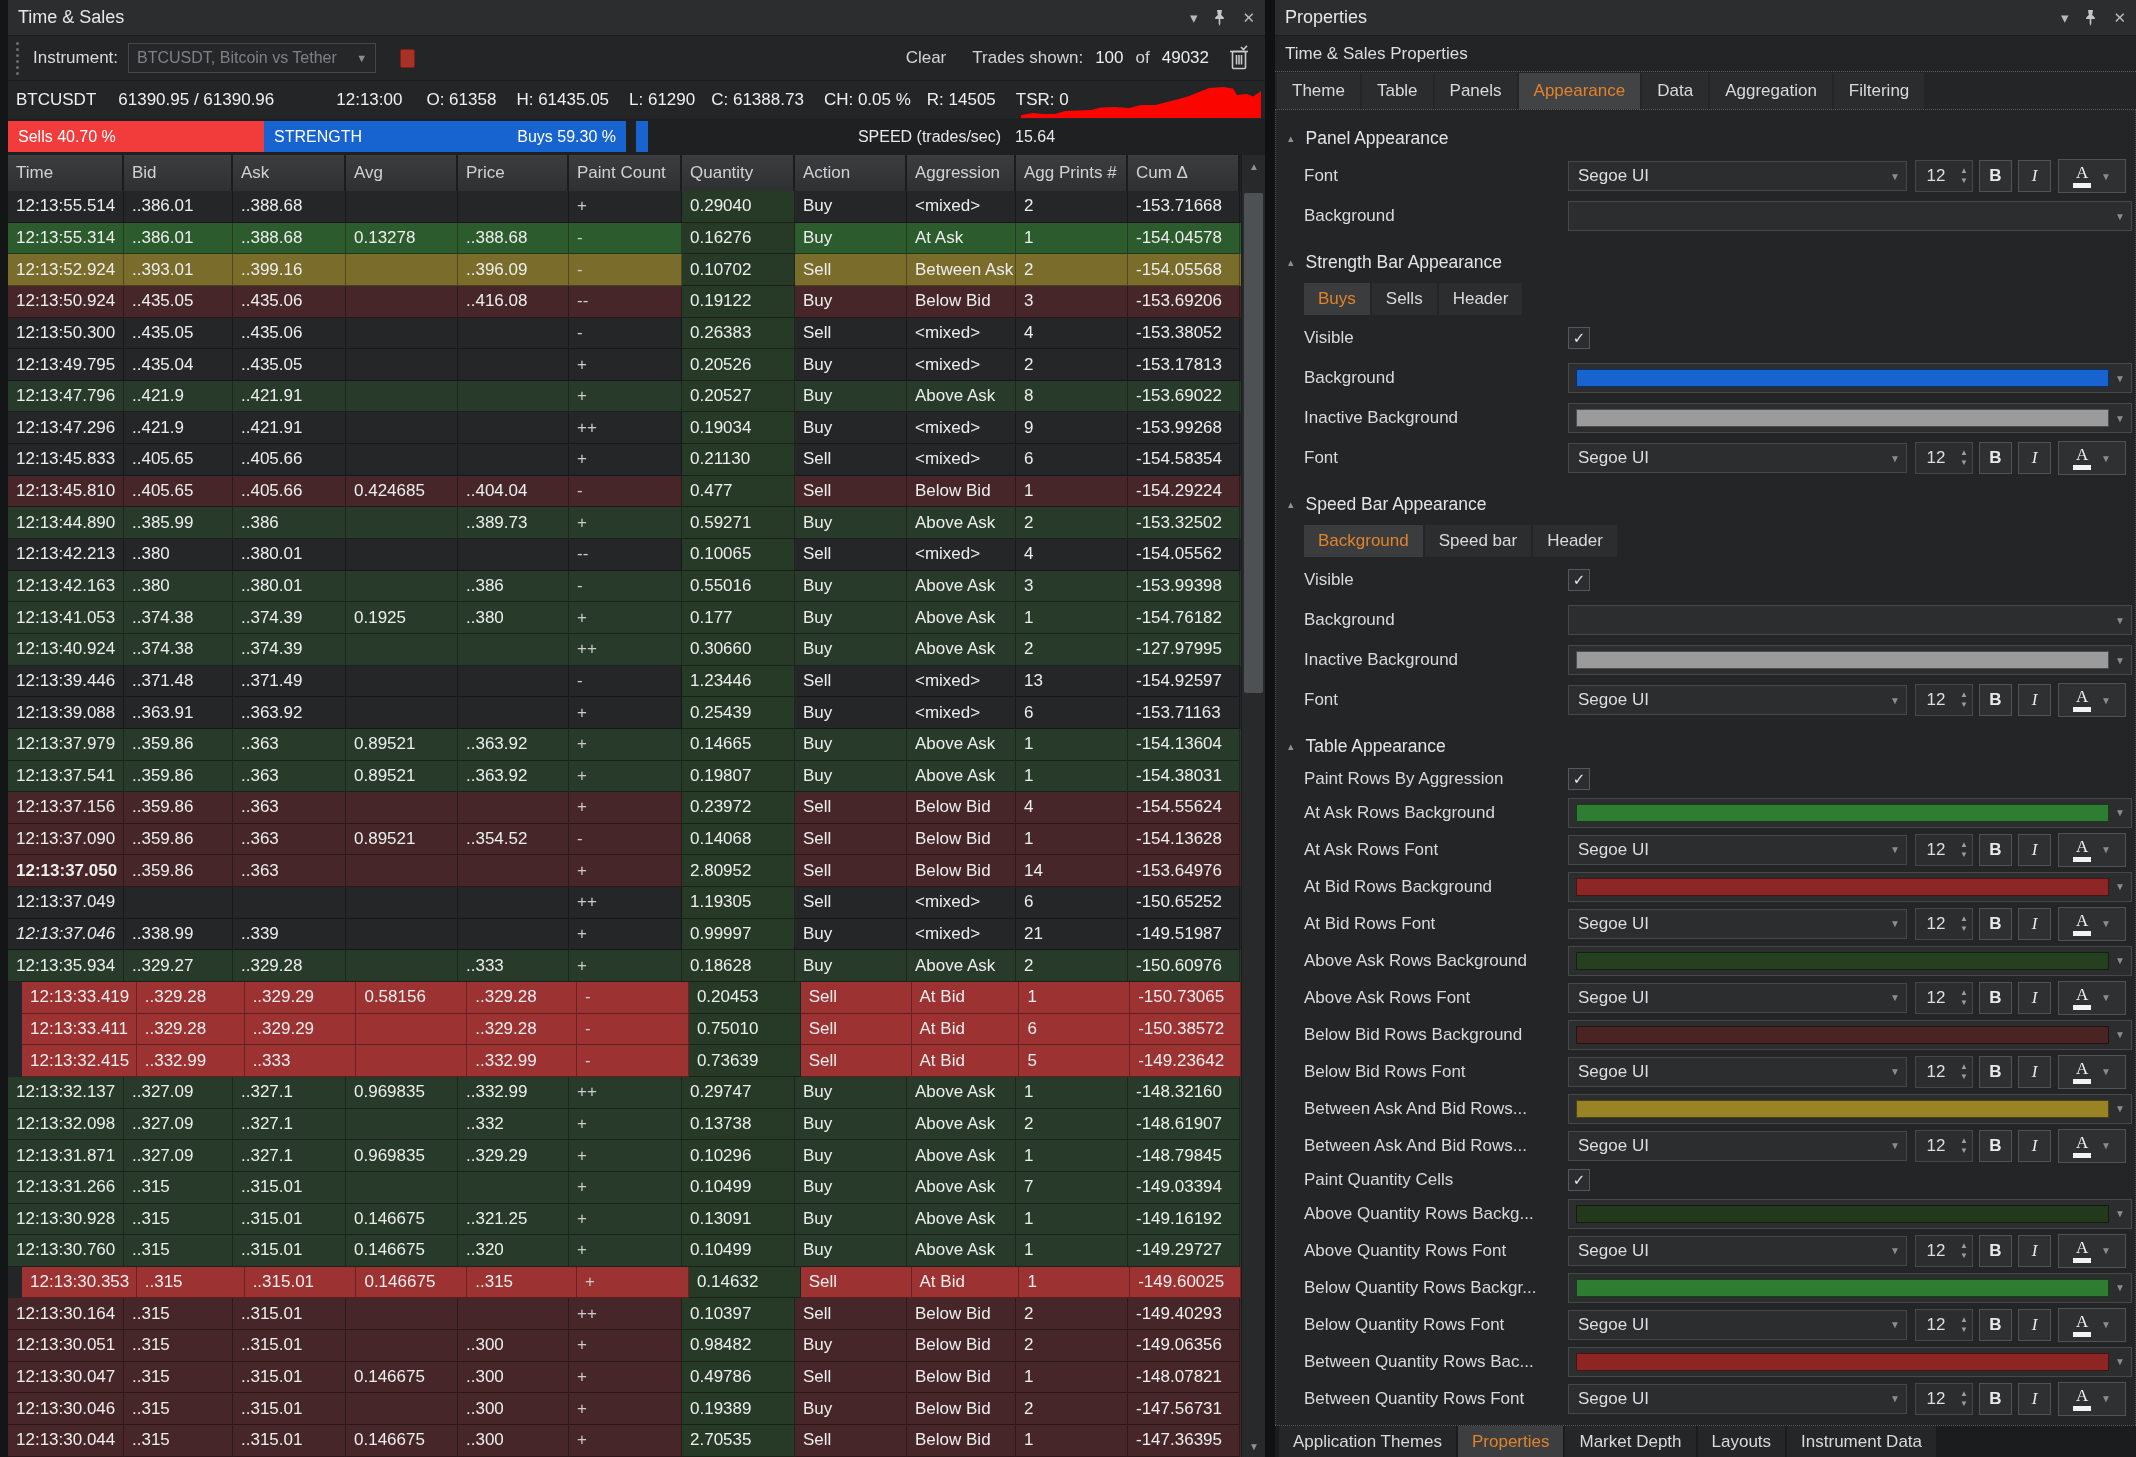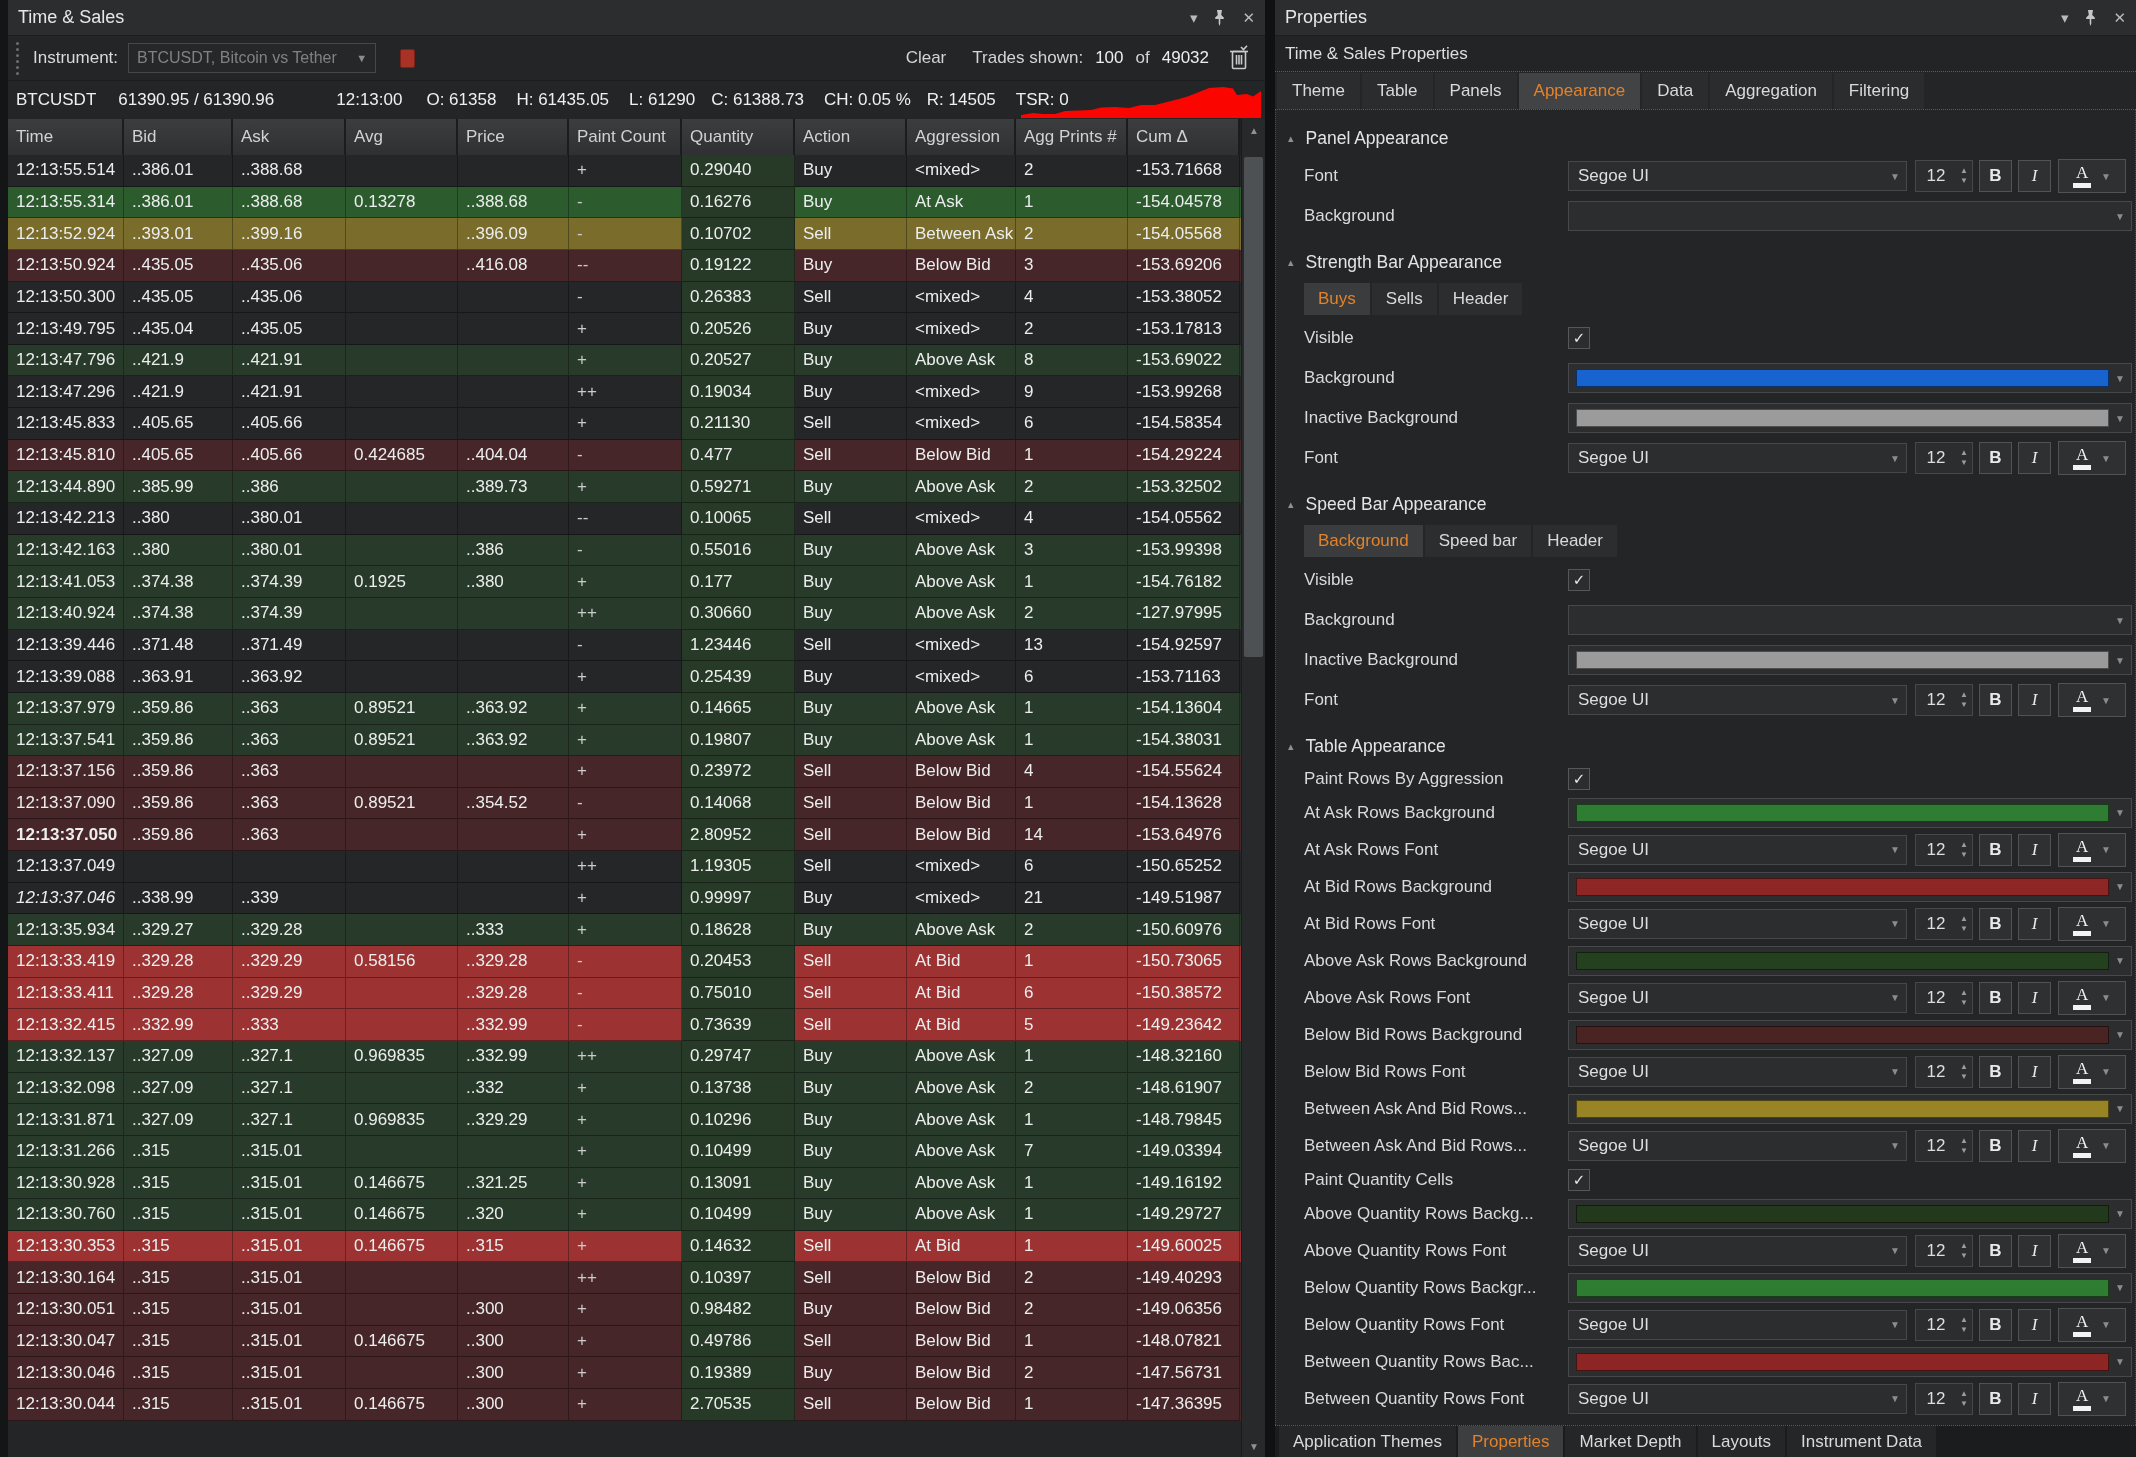--- a/index.html
+++ b/index.html
@@ -46,21 +46,21 @@
   .sb-speed { flex:1; display:flex; align-items:center; justify-content:center; gap:14px; font-size:16px; color:#e8eaea; }
 
   .lp-table { flex:1; display:flex; min-height:0; }
   .t-main { width:1233px; display:flex; flex-direction:column; }
   .t-header { height:36px; flex:none; display:flex; background:#1f2122; }
   .t-hcell { background:linear-gradient(#3b3d3f,#2e3032); border-right:2px solid #1b1c1d; display:flex; align-items:center; padding-left:8px; font-size:17px; color:#d0d2d3; white-space:nowrap; overflow:hidden; }
   .t-rows { flex:1; display:flex; flex-direction:column; }
   .t-row { height:31.65px; flex:none; display:flex; background:var(--row-default); }
   .t-row.r-at_ask { background:var(--row-at-ask); }
   .t-row.r-above_ask { background:var(--row-above-ask); }
-  .t-row.r-at_bid { background:var(--row-at-bid); }
+  .t-row.r-at_bid { background:var(--row-at-bid);margin-left:14px; }
   .t-row.r-below_bid { background:var(--row-below-bid); }
   .t-row.r-between { background:var(--row-between); }
   .t-cell { border-right:1px solid rgba(0,0,0,0.32); border-bottom:1px solid rgba(0,0,0,0.38); display:flex; align-items:center; padding-left:8px; font-size:17px; color:#eceeee; white-space:nowrap; overflow:hidden; }
   .t-cell.qty { background:var(--qty-cell); }
   .t-cell.tick { color:#c9cbcc; }
 
   .t-scrollbar { width:24px; background:#27292b; border-left:1px solid #1a1b1c; position:relative; flex:none; }
   .sc-btn { position:absolute; left:0; width:24px; height:22px; display:flex; align-items:center; justify-content:center; color:#8f9193; font-size:10px; }
   .sc-up { top:0; } .sc-down { bottom:0; }
   .sc-thumb { position:absolute; left:2px; right:2px; top:38px; height:500px; background:#4e5153; border-radius:2px; }
@@ -178,20 +178,35 @@
       <span class="if-low">L: 61290</span>
       <span class="if-close">C: 61388.73</span>
       <span class="if-change">CH: 0.05 %</span>
       <span class="if-range">R: 14505</span>
       <span class="if-tsr">TSR: 0</span>
       <svg class="spark" width="240" height="34" viewBox="0 0 240 34">
         <path d="M0,31 L12,29 L22,30 L34,30 L44,27 L58,26.5 L70,26 L80,23.5 L94,23 L108,24 L120,21 L134,21 L146,18 L158,15 L168,12 L178,8 L188,4 L202,3 L212,4.5 L216,11 L226,10 L232,12.5 L240,7 L240,34 L0,34 Z" fill="#fb0500"></path>
       </svg>
     </div>
 
+    <div class="lp-strength">
+      <div class="sb-sells">
+        <span>Sells 40.70 %</span>
+      </div>
+      <div class="sb-buys">
+        <span class="st-lb">STRENGTH</span>
+        <span class="by-lb">Buys 59.30 %</span>
+      </div>
+      <div class="sb-gap"></div>
+      <div class="sb-sliver"></div>
+      <div class="sb-speed">
+        <span>SPEED (trades/sec)</span>
+        <span>15.64</span>
+      </div>
+    </div>
 
     <div class="lp-table">
       <div class="t-main">
         <div class="t-header" id="ts-header">
             <div class="t-hcell" style="width: 116px;">Time</div>
             <div class="t-hcell" style="width: 109px;">Bid</div>
             <div class="t-hcell" style="width: 113px;">Ask</div>
             <div class="t-hcell" style="width: 112px;">Avg</div>
             <div class="t-hcell" style="width: 111px;">Price</div>
             <div class="t-hcell" style="width: 113px;">Paint Count</div>

